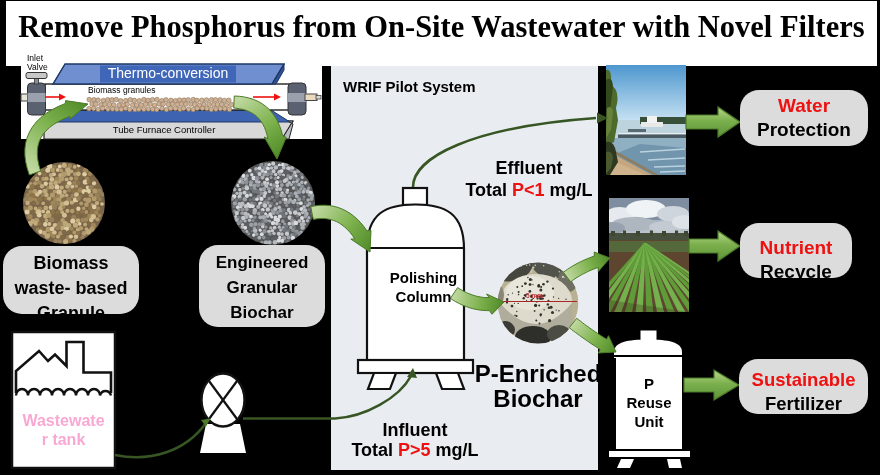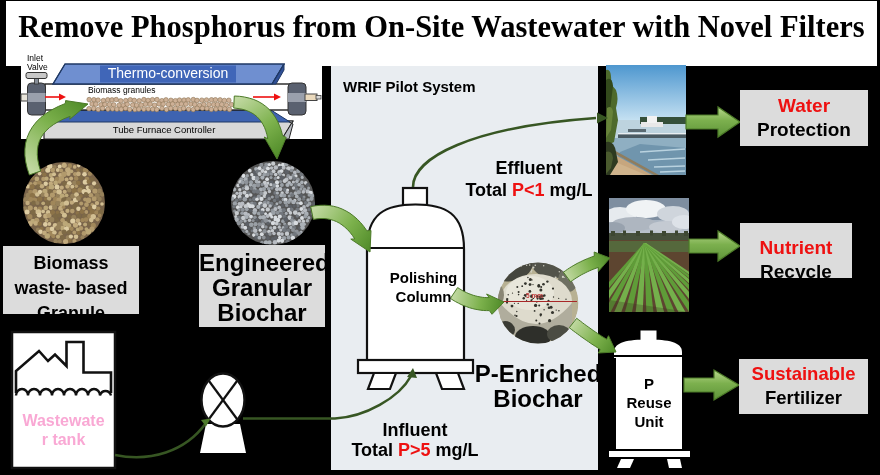--- a/index.html
+++ b/index.html
@@ -1,19 +1,19 @@
 <!DOCTYPE html>
 <html><head>
 <meta charset="utf-8">
 <style>
 html,body{margin:0;padding:0;}
 body{width:880px;height:475px;background:#000;position:relative;overflow:hidden;
  font-family:"Liberation Sans",sans-serif;}
 .abs{position:absolute;}
-.glabel{background:#dcdcdc;color:#000;font-weight:bold;text-align:center;}
+.glabel{background:#dcdcdc;color:#000;font-weight:bold;text-align:center;border-radius:19px;}
 .red{color:#ee1111;}
 #title{left:6px;top:1px;width:871px;height:65px;background:#fff;
  font-family:Liberation Serif, serif;font-weight:bold;font-size:30.5px;color:#000;
  text-align:center;line-height:52px;white-space:nowrap;}
 </style>
 </head>
 <body>
 <div id="title" class="abs">Remove Phosphorus from On-Site Wastewater with Novel Filters</div>
 
 <svg class="abs" style="left:0;top:0" width="880" height="475" viewBox="0 0 880 475">
@@ -1085,20 +1085,20 @@
 <div class="abs" style="left:88px;top:85px;width:145px;font-size:8.5px;color:#000;">Biomass granules</div>
 <div class="abs" style="left:44px;top:124px;width:240px;text-align:center;font-size:9.5px;color:#000;">Tube Furnace Controller</div>
 
 <div class="abs" style="left:343px;top:78px;font-size:15px;font-weight:bold;color:#000;">WRIF Pilot System</div>
 <div class="abs" style="left:458px;top:157px;width:142px;text-align:center;font-size:18px;font-weight:bold;color:#000;line-height:22px;">Effluent<br>Total <span class="red">P&lt;1</span> mg/L</div>
 <div class="abs" style="left:340px;top:420px;width:150px;text-align:center;font-size:18px;font-weight:bold;color:#000;line-height:20px;">Influent<br>Total <span class="red">P&gt;5</span> mg/L</div>
 <div class="abs" style="left:376px;top:268px;width:95px;text-align:center;font-size:15px;font-weight:bold;color:#000;line-height:19px;">Polishing<br>Column</div>
 <div class="abs" style="left:473px;top:361px;width:130px;text-align:center;font-size:24px;font-weight:bold;color:#000;line-height:25px;">P-Enriched<br>Biochar</div>
 
 <div class="glabel abs" style="left:3px;top:246px;width:136px;height:68px;font-size:18px;line-height:25px;padding-top:5px;box-sizing:border-box;">Biomass<br>waste- based<br>Granule</div>
-<div class="glabel abs" style="left:199px;top:245px;width:126px;height:82px;font-size:24px;line-height:25px;padding-top:5px;box-sizing:border-box;">Engineered<br>Granular<br>Biochar</div>
+<div class="glabel abs" style="left:199px;top:245px;width:126px;height:82px;font-size:17px;line-height:25px;padding-top:5px;box-sizing:border-box;">Engineered<br>Granular<br>Biochar</div>
 
 <div class="glabel abs" style="left:740px;top:90px;width:128px;height:56px;font-size:19px;line-height:24px;padding-top:4px;box-sizing:border-box;"><span class="red">Water</span><br>Protection</div>
 <div class="glabel abs" style="left:740px;top:223px;width:112px;height:55px;font-size:19px;line-height:24px;padding-top:13px;box-sizing:border-box;"><span class="red">Nutrient</span><br>Recycle</div>
-<div class="glabel abs" style="left:739px;top:359px;width:129px;height:55px;font-size:18.5px;line-height:24px;padding-top:3px;box-sizing:border-box;"><span class="red">Sustainable</span><br>Fertilizer</div>
+<div class="glabel abs" style="left:739px;top:359px;width:129px;height:55px;font-size:18.5px;line-height:24px;padding-top:9px;box-sizing:border-box;"><span class="red">Sustainable</span><br>Fertilizer</div>
 
 <div class="abs" style="left:616px;top:374px;width:66px;text-align:center;font-size:15px;font-weight:bold;color:#000;line-height:19px;">P<br>Reuse<br>Unit</div>
 <div class="abs" style="left:14px;top:411px;width:99px;text-align:center;font-size:16px;font-weight:bold;color:#f9a8d4;line-height:19px;">Wastewate<br>r tank</div>
 
 </body></html>

